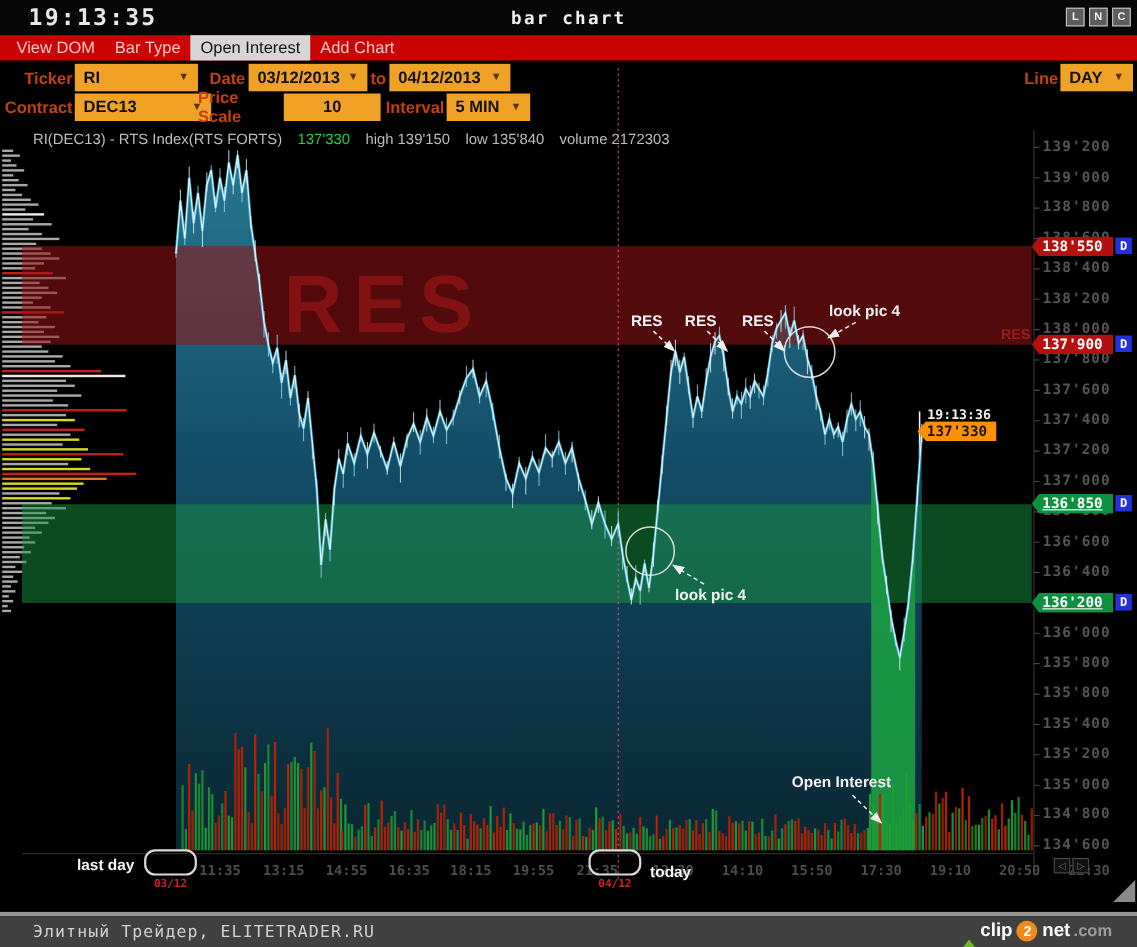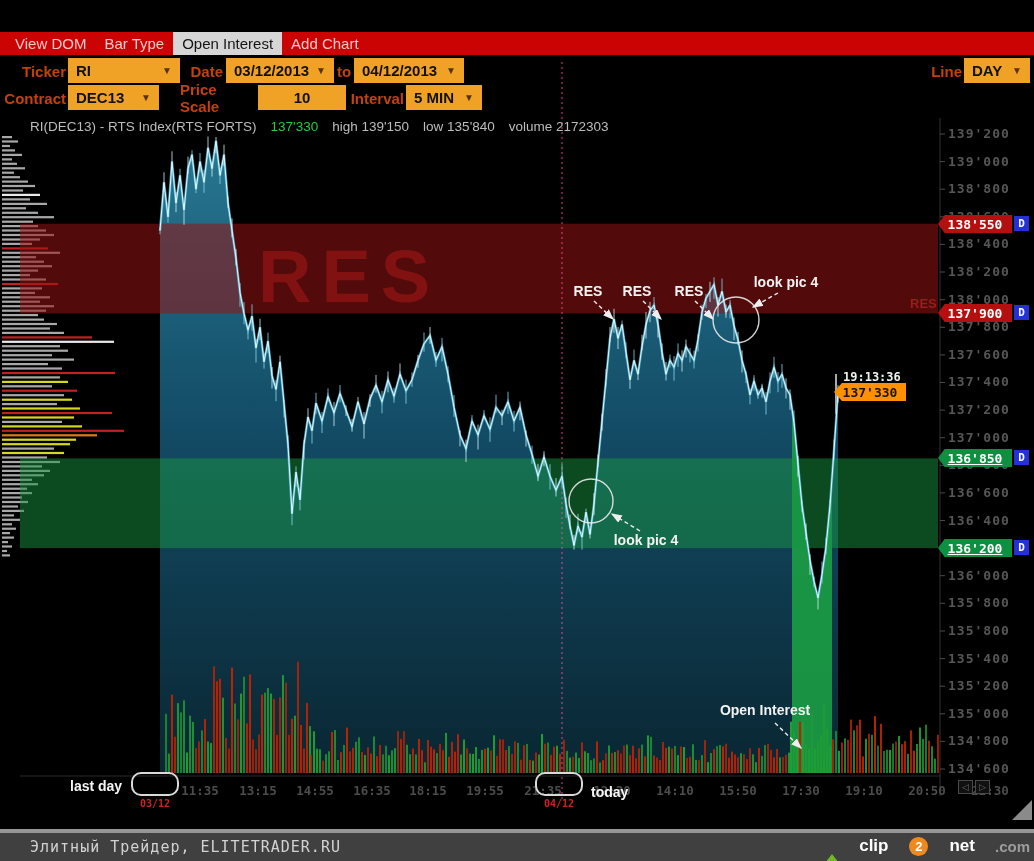--- a/index.html
+++ b/index.html
@@ -59,21 +59,21 @@
 
   
   .navbtn { width:15px; height:14px; border:1px solid #4a4a4a; color:#6a6a6a; font-size:9px;
     display:flex; align-items:center; justify-content:center; background:#101010; }
   #grip { width:0; height:0; border-left:20px solid transparent; border-bottom:20px solid #8a8a8a; }
 
   
   #statstrip { left:0; top:829px; width:1034px; height:4px; background:#969696; }
   #statusbar { left:0; top:833px; width:1034px; height:28px; background:#404040; display:flex; align-items:center; }
   #statustext { margin-left:30px; color:#d2d2d2; font:15px "DejaVu Sans Mono", monospace; letter-spacing:1px; }
-  #clip2net { position:absolute; right:4px; top:836px; display:flex; align-items:center; gap:20px; }
+  #clip2net { position:absolute; right:23px; top:836px; display:flex; align-items:center; gap:3px; }
   #clip2net .word { color:#fff; font:bold 17px "Liberation Sans", sans-serif; }
   #clip2net .com { color:#9c9c9c; font:bold 15px "Liberation Sans", sans-serif; }
   .c2circle { width:19px; height:19px; border-radius:50%; background:#f08a1d; color:#fff; font:bold 13px "Liberation Sans", sans-serif;
     display:flex; align-items:center; justify-content:center; margin:0 1px; }
   .c2arrow { width:0; height:0; border-left:7px solid transparent; border-right:7px solid transparent; border-bottom:9px solid #6fb927; }
   .c2base { width:8px; height:5px; background:#d86a18; margin:0 auto; }
 
   svg { position:absolute; left:0; top:0; }
 </style>
 </head>
@@ -654,20 +654,27 @@
         <line x1="643" y1="301" x2="661" y2="319" stroke="#eeeeee" stroke-width="1.4" stroke-dasharray="4,3" marker-end="url(#ah)"></line>
         <line x1="695" y1="301" x2="713" y2="319" stroke="#eeeeee" stroke-width="1.4" stroke-dasharray="4,3" marker-end="url(#ah)"></line>
         <circle cx="736" cy="320" r="23" fill="none" stroke="#e9e9e9" stroke-width="1.4" opacity="0.9"></circle>
         <line x1="778" y1="293" x2="753" y2="307" stroke="#eeeeee" stroke-width="1.4" stroke-dasharray="4,3" marker-end="url(#ah)"></line>
         <circle cx="591" cy="501" r="22" fill="none" stroke="#e9e9e9" stroke-width="1.4" opacity="0.9"></circle>
         <line x1="640" y1="531" x2="612" y2="514" stroke="#eeeeee" stroke-width="1.4" stroke-dasharray="4,3" marker-end="url(#ah)"></line>
         <line x1="775" y1="723" x2="801" y2="748" stroke="#eeeeee" stroke-width="1.4" stroke-dasharray="4,3" marker-end="url(#ah)"></line>
       </g>
   </svg>
 
+  <div class="abs" id="topbar">
+    <div class="abs" id="clock">19:13:35</div>
+    <div class="abs" id="wtitle">bar chart</div>
+    <div class="abs winbtn" style="right:48px">L</div>
+    <div class="abs winbtn" style="right:27px">N</div>
+    <div class="abs winbtn" style="right:6px">C</div>
+  </div>
 
   <div class="abs" id="menubar">
     <div id="menuleft" style="position:absolute;left:6px;top:0;height:23px;">
         <div class="mitem">View DOM</div>
         <div class="mitem">Bar Type</div>
         <div class="mitem sel">Open Interest</div>
         <div class="mitem">Add Chart</div>
       </div>
   </div>
 
@@ -686,21 +693,21 @@
     <span>04/12/2013</span>
       <span class="arr">▼</span>
     </div>
   <div class="abs lbl" style="left:928px;top:58px;width:34px">Line</div>
   <div class="abs dd" style="left:964px;top:58px;width:66px">
     <span>DAY</span>
       <span class="arr">▼</span>
     </div>
 
   <div class="abs lbl" style="left:6px;top:85px;width:60px">Contract</div>
-  <div class="abs dd" style="left:68px;top:85px;width:91px">
+  <div class="abs dd" style="left:68px;top:85px;width:124px">
     <span>DEC13</span>
       <span class="arr">▼</span>
     </div>
   <div class="abs lbl" style="left:180px;top:85px;width:74px">Price Scale</div>
   <div class="abs dd center" style="left:258px;top:85px;width:88px">
     <span>10</span>
     </div>
   <div class="abs lbl" style="left:348px;top:85px;width:56px">Interval</div>
   <div class="abs dd" style="left:406px;top:85px;width:76px">
     <span>5 MIN</span>

